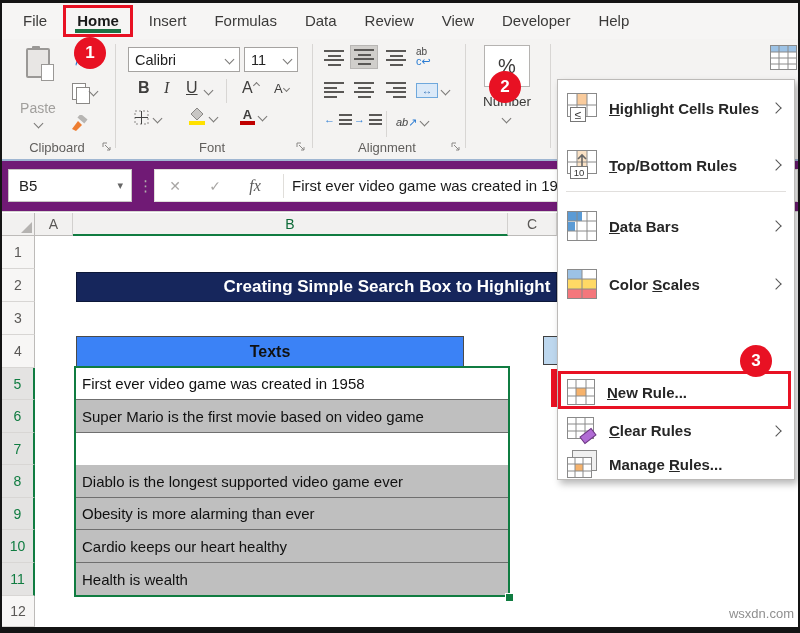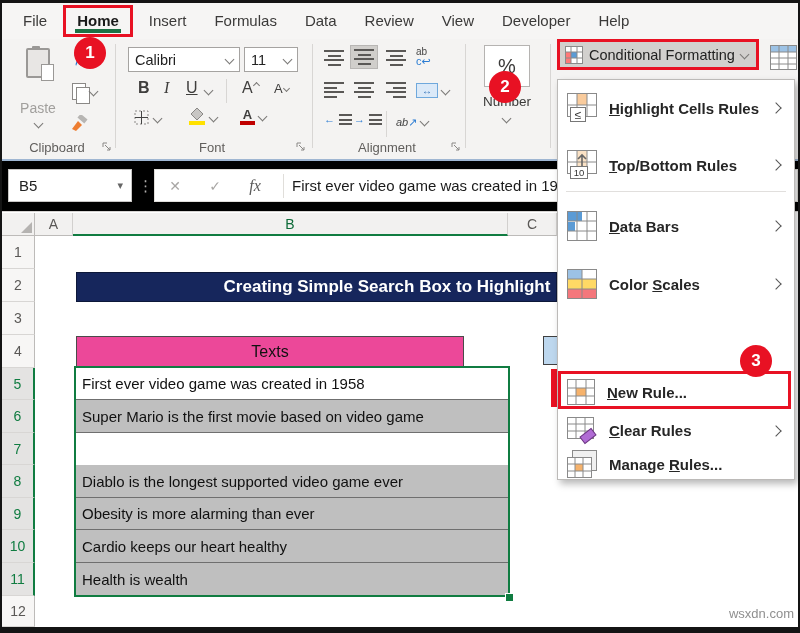--- a/index.html
+++ b/index.html
@@ -60,21 +60,21 @@
 
   .pctbox{position:absolute;left:482px;top:6px;width:46px;height:42px;background:#fff;border:1px solid #b5b3b1;
           display:flex;align-items:center;justify-content:center;font-size:20px;color:#3b3a39;box-sizing:border-box;}
   .numlabel{position:absolute;left:466px;top:55px;width:78px;text-align:center;font-size:13.5px;color:#3b3a39;}
 
   .cf-btn{position:absolute;left:555px;top:0px;width:202px;height:31px;background:#d2d0ce;
           border:3px solid #E81123;box-sizing:border-box;display:flex;align-items:center;gap:6px;
           padding:0 5px;font-size:14.5px;color:#222;white-space:nowrap;z-index:20;}
 
   
-  .fbar{position:absolute;left:2px;top:161px;width:796px;height:51px;background:#000000;
+  .fbar{position:absolute;left:2px;top:161px;width:796px;height:51px;background:#701a75;
         border-bottom:1px solid #d6d4d2;box-sizing:border-box;z-index:4;}
   .namebox{position:absolute;left:6px;top:8px;width:124px;height:33px;background:#fff;border:1px solid #c8c6c4;
            display:flex;align-items:center;padding:0 8px 0 10px;font-size:15px;color:#222;
            justify-content:space-between;box-sizing:border-box;}
   .dots{position:absolute;left:136px;top:8px;height:33px;line-height:33px;font-size:15px;color:#b0aeac;}
   .fxarea{position:absolute;left:152px;top:8px;width:644px;height:33px;background:#fff;border:1px solid #e0deda;
           display:flex;align-items:center;box-sizing:border-box;overflow:hidden;}
   .fxbtn{width:40px;text-align:center;color:#a8a6a4;font-size:14px;flex:0 0 auto;}
   .fxit{font-family:"Liberation Serif",serif;font-style:italic;color:#5a5a5a;font-size:16px;}
   .fdiv{width:1px;height:24px;background:#e0deda;margin:0 8px;flex:0 0 auto;}
@@ -93,23 +93,23 @@
   .rowh{position:absolute;left:2px;width:33px;background:#f7f6f5;border-right:1px solid #bdbbb9;
         border-bottom:1px solid #d8d6d4;display:flex;align-items:center;justify-content:center;
         font-size:14px;color:#5a5856;box-sizing:border-box;z-index:2;}
   .rowh-sel{background:#e4e3e2;color:#107C41;border-right:2px solid #107C41;}
 
   .banner{position:absolute;left:76px;top:272px;width:481px;height:30px;background:#16265c;
           border:1px solid #0d1839;overflow:hidden;box-sizing:border-box;z-index:3;}
   .banner span{display:block;width:620px;text-align:center;line-height:28px;color:#fff;
                font-weight:bold;font-size:17px;white-space:nowrap;}
 
-  .t-head{position:absolute;left:76px;top:336px;width:388px;height:31px;background:#ec4899;
+  .t-head{position:absolute;left:76px;top:336px;width:388px;height:31px;background:#3b82f6;
           border:1.5px solid #4a4a4a;box-sizing:border-box;display:flex;align-items:center;
-          justify-content:center;font-weight:normal;font-size:16px;color:#111;z-index:3;}
+          justify-content:center;font-weight:bold;font-size:16px;color:#111;z-index:3;}
   .t-row{position:absolute;left:76px;width:432px;border-bottom:1px solid #6f6f6f;background:#bfbfbf;
          display:flex;align-items:center;padding-left:6px;font-size:15px;color:#111;
          box-sizing:border-box;white-space:nowrap;overflow:hidden;z-index:3;}
   .t-row-active{background:#fff;}
   .selborder{position:absolute;left:74px;top:366px;width:436px;height:231px;border:2px solid #107C41;
              box-sizing:border-box;z-index:6;pointer-events:none;}
   .fillhandle{position:absolute;left:505px;top:593px;width:7px;height:7px;background:#107C41;
               border:1px solid #fff;z-index:7;}
   .frag-blue{position:absolute;left:543px;top:336px;width:14px;height:29px;background:#bdd7ee;
              border:1.5px solid #404040;border-right:none;box-sizing:border-box;z-index:3;}
@@ -316,31 +316,20 @@
     </svg>
     <div class="vdiv" style="left:463px;"></div>
 
     <div class="pctbox">
       <span>%</span>
     </div>
     <div class="numlabel">Number</div>
     <span class="chev" style="position:absolute;left:501px;top:76px;"></span>
     <div class="vdiv" style="left:548px;"></div>
 
-    <div class="cf-btn">
-      <svg width="18" height="18">
-        <rect x="0.5" y="0.5" width="17" height="17" fill="#fff" stroke="#8a8a8a"></rect>
-        <rect x="1" y="6" width="5" height="6" fill="#ff7878"></rect>
-        <rect x="1" y="12" width="5" height="5" fill="#ff7878"></rect>
-        <rect x="6" y="6" width="6" height="6" fill="#5b9bd5"></rect>
-        <path d="M0 6h18M0 12h18M6 0v18M12 0v18" stroke="#8a8a8a"></path>
-      </svg>
-      <span>Conditional Formatting</span>
-      <span class="chev"></span>
-    </div>
     <svg style="position:absolute;left:768px;top:6px;" width="28" height="26">
       <rect x="0.5" y="0.5" width="26" height="24" fill="#fff" stroke="#8a8a8a"></rect>
       <rect x="1" y="1" width="25" height="6" fill="#9cc2e5"></rect>
       <path d="M0 7h27M0 13h27M0 19h27M9 0v25M18 0v25" stroke="#8a8a8a"></path>
     </svg>
   </div>
 
   <div class="badge" style="left:74px;top:37px;">1</div>
   <div class="badge" style="left:489px;top:71px;">2</div>
 

